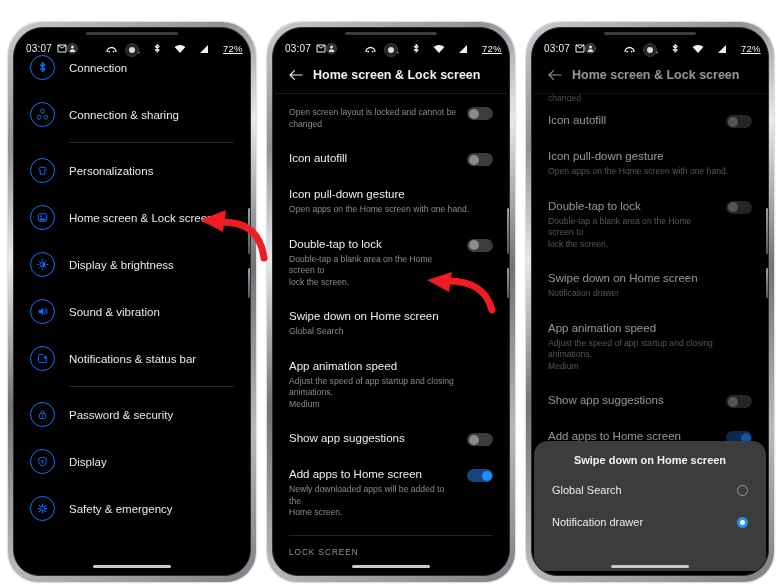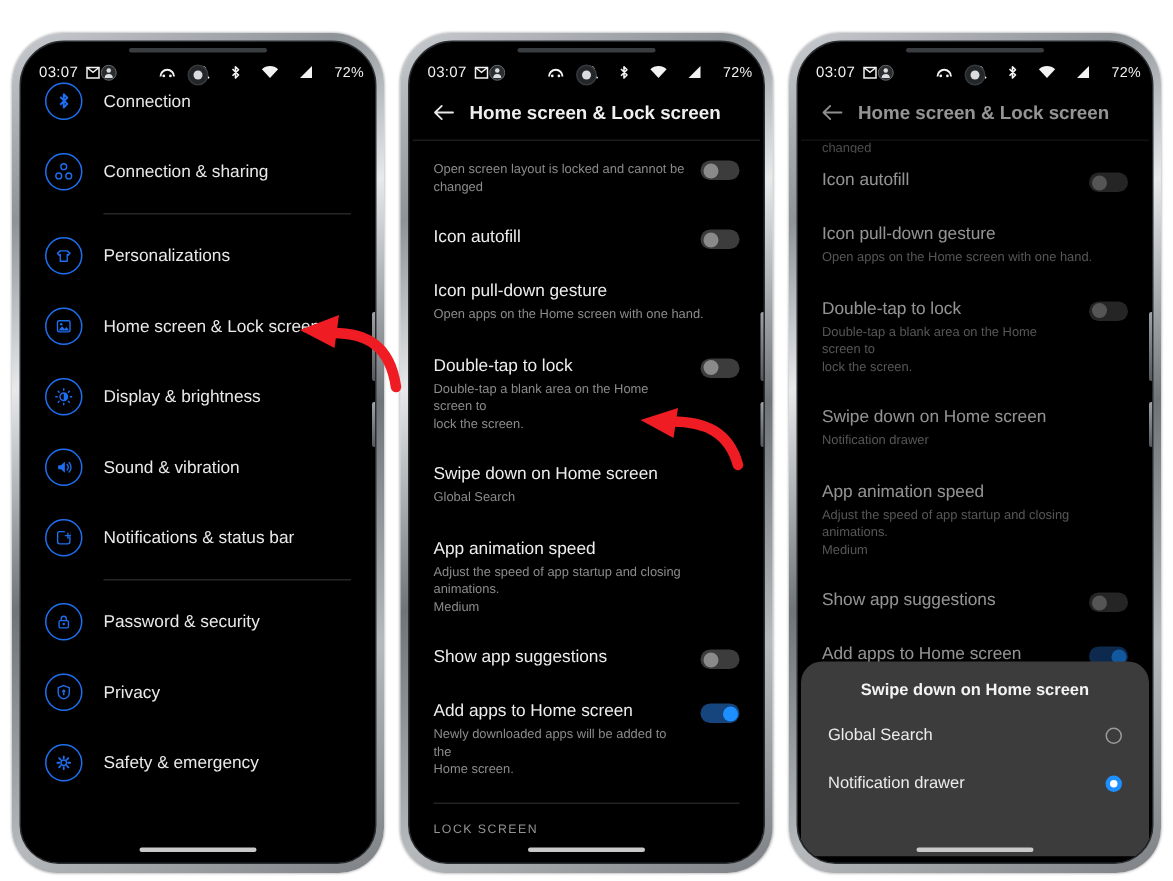--- a/index.html
+++ b/index.html
@@ -95,21 +95,21 @@
     display: flex;
     align-items: center;
     padding: 0 10px;
     color: #f2f2f2;
     font-size: 9.5px;
     letter-spacing: .2px;
   }
   .sb-left { display: flex; align-items: center; gap: 5px; }
   .sb-time { font-size: 10px; font-weight: 400; }
   .sb-spacer { flex: 1; }
-  .sb-right { display: flex; align-items: center; gap: 13px; }
+  .sb-right { display: flex; align-items: flex-end; gap: 13px; text-decoration: underline; }
   .sb-pct { font-size: 9.5px; margin-left: 1px; }
   .ic { display: inline-block; line-height: 0; }
   .ic svg { display: block; }
 
   
   .appbar {
     flex: 0 0 auto;
     display: flex;
     align-items: center;
     gap: 10px;
@@ -443,21 +443,21 @@
           </div>
 
           <div class="s1-row">
             <span class="s1-icon">
               <svg width="13" height="13" viewBox="0 0 14 14">
                   <path d="M7 2.2l4 1.5v3.4c0 2.3-1.7 4-4 4.7-2.3-.7-4-2.4-4-4.7V3.7z" fill="none" stroke="#1e6ff0" stroke-width="1"></path>
                   <circle cx="7" cy="6.2" r="1.1" fill="#1e6ff0"></circle>
                   <path d="M7 7.3v1.8" stroke="#1e6ff0" stroke-width="1"></path>
                 </svg>
             </span>
-            <span class="s1-label">Privacy</span>
+            <span class="s1-label">Display</span>
           </div>
 
           <div class="s1-row">
             <span class="s1-icon">
               <svg width="13" height="13" viewBox="0 0 14 14">
                   <circle cx="7" cy="7" r="2" fill="none" stroke="#1e6ff0" stroke-width="1"></circle>
                   <g stroke="#1e6ff0" stroke-width="1.3" stroke-linecap="round">
                     <path d="M7 2.4v1.4M7 10.2v1.4M2.4 7h1.4M10.2 7h1.4M3.7 3.7l1 1M9.3 9.3l1 1M10.3 3.7l-1 1M4.7 9.3l-1 1"></path>
                   </g>
                 </svg>

